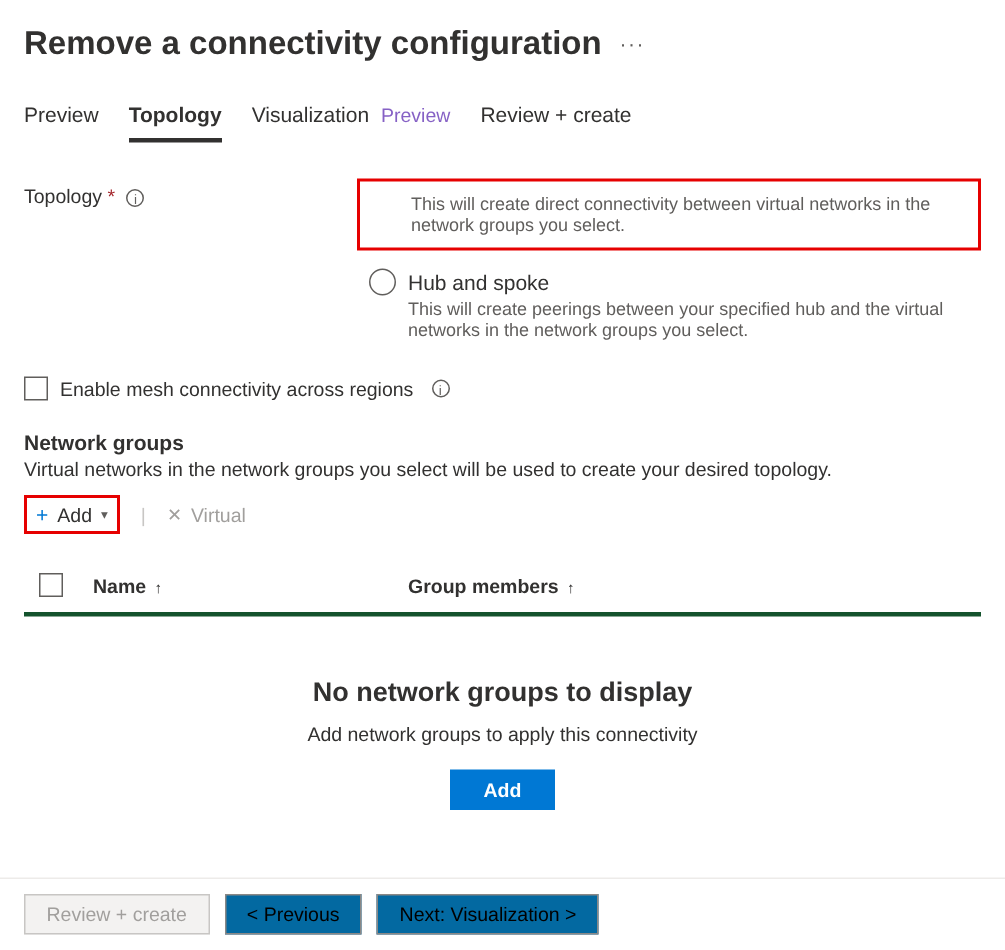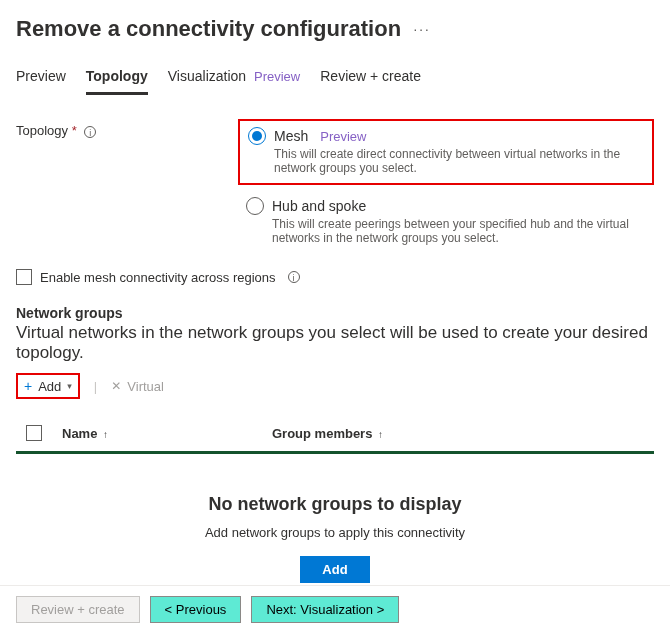--- a/index.html
+++ b/index.html
@@ -43,21 +43,21 @@
     content: ""; width: 10px; height: 10px; background: #0078d4; border-radius: 50%;
   }
   .radio-label { font-size: 14px; }
   .radio-desc { font-size: 12px; color: #605e5c; margin-left: 26px; margin-top: 2px; }
   .topo-block { padding: 6px 8px 8px 8px; }
   .check-row { display: flex; align-items: center; gap: 8px; margin-top: 16px; }
   .checkbox {
     width: 16px; height: 16px; border: 1px solid #605e5c; background: #fff;
   }
   .section-title { font-size: 14px; font-weight: 600; margin-top: 20px; }
-  .section-desc { font-size: 17px; color: #323130; margin-top: 2px; margin-bottom: 10px; }
+  .section-desc { font-size: 13px; color: #323130; margin-top: 2px; margin-bottom: 10px; }
   .toolbar { display: flex; align-items: center; gap: 10px; }
   .add-btn-highlight { border: 2px solid #e60000; padding: 3px 6px; display: inline-flex; align-items: center; gap: 6px; cursor: pointer; }
   .plus-icon { color: #0078d4; font-size: 14px; font-weight: 400; }
   .chevron { font-size: 9px; color: #605e5c; }
   .divider-v { color: #c8c6c4; margin: 0 4px; }
   .remove-btn { display: inline-flex; align-items: center; gap: 6px; color: #a19f9d; cursor: default; }
   .x-icon { font-size: 12px; }
   .table-header {
     display: flex; align-items: flex-end; gap: 20px; margin-top: 20px;
     padding: 6px 0 10px 10px; border-bottom: 3px solid #14532d;
@@ -72,21 +72,21 @@
     background: #0078d4; color: #fff; border: none; padding: 6px 22px;
     font-size: 13px; font-weight: 600; cursor: pointer;
   }
   .footer {
     position: absolute; left: 0; right: 0; bottom: 0;
     border-top: 1px solid #edebe9; padding: 10px 16px;
     display: flex; gap: 10px; background: #fff;
   }
   .footer-btn {
     padding: 5px 14px; font-size: 13px; border: 1px solid #8a8886;
-    background: #5eead4; cursor: pointer;
+    background: #0369a1; cursor: pointer;
   }
   .footer-btn.disabled { color: #a19f9d; border-color: #c8c6c4; background: #f3f2f1; cursor: default; }
 </style>
 </head>
 <body>
 
 <div class="header">
   <h1 class="page-title">Remove a connectivity configuration</h1>
   <span class="more-icon">···</span>
 </div>
@@ -102,25 +102,20 @@
 </div>
 
 <div class="form-row">
   <div class="form-label-col">
     <span>Topology</span>
     <span class="req"> *</span>
     <span class="info-icon">i</span>
   </div>
   <div class="topo-options">
     <div class="highlight-box">
-      <div class="radio-row">
-        <span class="radio selected"></span>
-        <span class="radio-label">Mesh</span>
-        <span class="preview-pill">Preview</span>
-      </div>
       <div class="radio-desc">This will create direct connectivity between virtual networks in the network groups you select.</div>
     </div>
     <div class="topo-block">
       <div class="radio-row">
         <span class="radio"></span>
         <span class="radio-label">Hub and spoke</span>
       </div>
       <div class="radio-desc">This will create peerings between your specified hub and the virtual networks in the network groups you select.</div>
     </div>
   </div>

